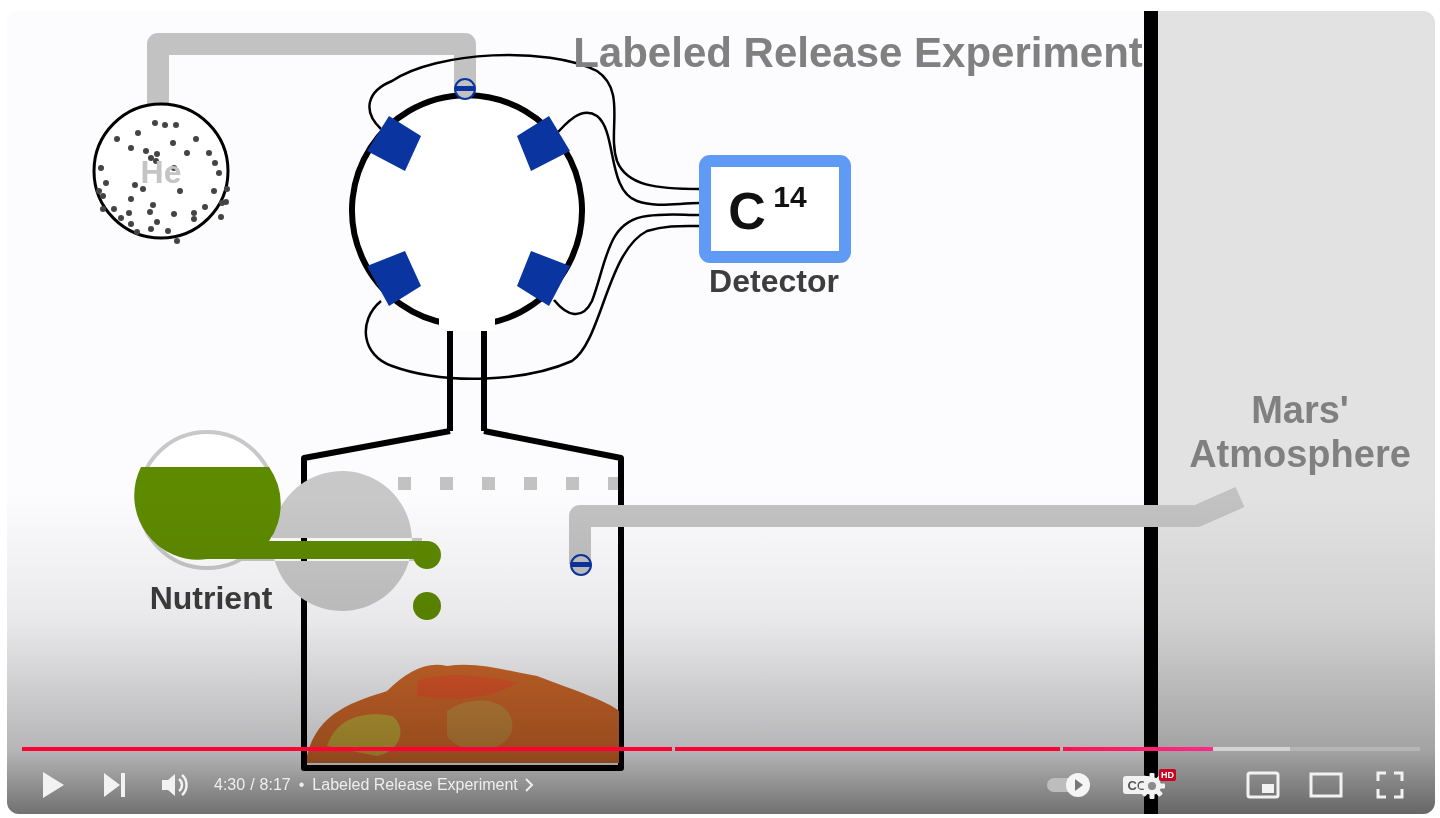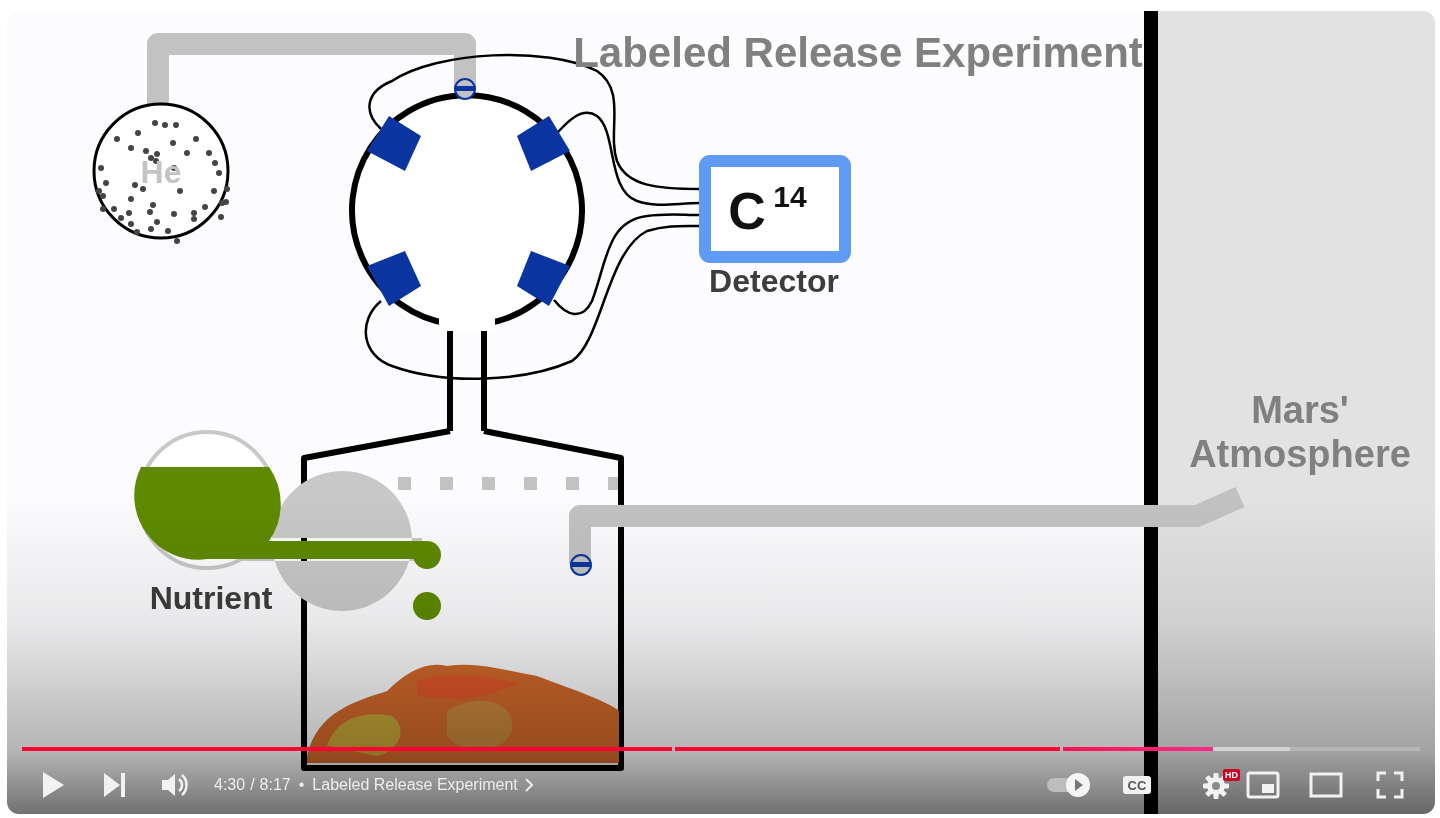--- a/index.html
+++ b/index.html
@@ -209,21 +209,21 @@
     <div class="ctrl" style="left:1038px;width:48px;">
       <svg width="48" height="26" viewBox="0 0 48 26">
         <rect x="2" y="6" width="36" height="14" rx="7" fill="#bdbdbd"></rect>
         <circle cx="33" cy="13" r="12" fill="#f5f5f5"></circle>
         <path d="M30 7 L38 13 L30 19 Z" fill="#777"></path>
       </svg>
     </div>
     <div class="ctrl" style="left:1113px;width:34px;">
       <div style="width:28px;height:18px;background:#f2f2f2;border-radius:3px;display:flex;align-items:center;justify-content:center;color:#555;font-weight:bold;font-size:13px;">CC</div>
     </div>
-    <div class="ctrl" style="left:1192px;width:34px;">
+    <div class="ctrl" style="left:1128px;width:34px;">
       <svg width="30" height="30" viewBox="0 0 30 30">
         <g fill="#f2f2f2">
           <circle cx="15" cy="16" r="9"></circle>
           <rect x="12.5" y="3" width="5" height="26" rx="1"></rect>
           <rect x="2" y="13.5" width="26" height="5" rx="1"></rect>
           <rect x="12.5" y="3" width="5" height="26" rx="1" transform="rotate(45 15 16)"></rect>
           <rect x="12.5" y="3" width="5" height="26" rx="1" transform="rotate(-45 15 16)"></rect>
         </g>
         <circle cx="15" cy="16" r="4" fill="#8a8a8a"></circle>
       </svg>

